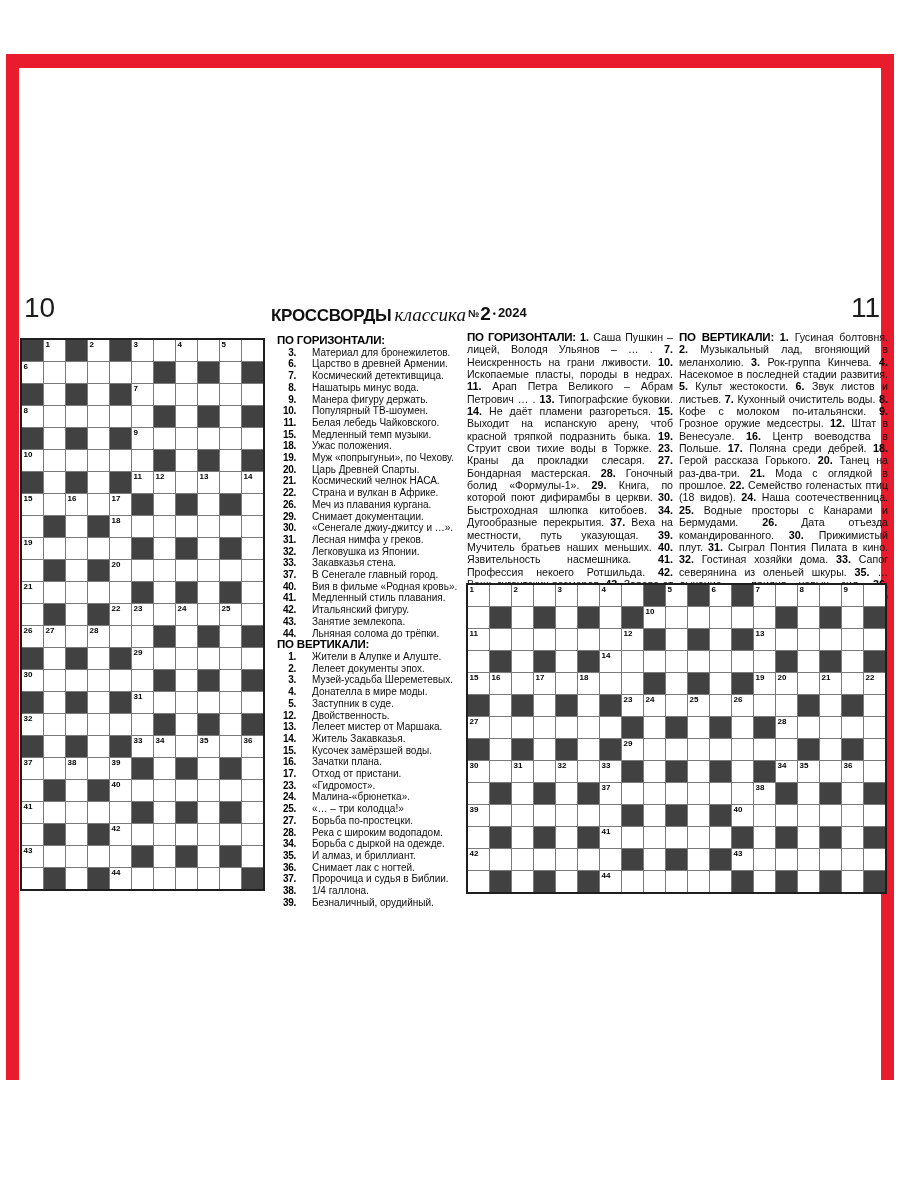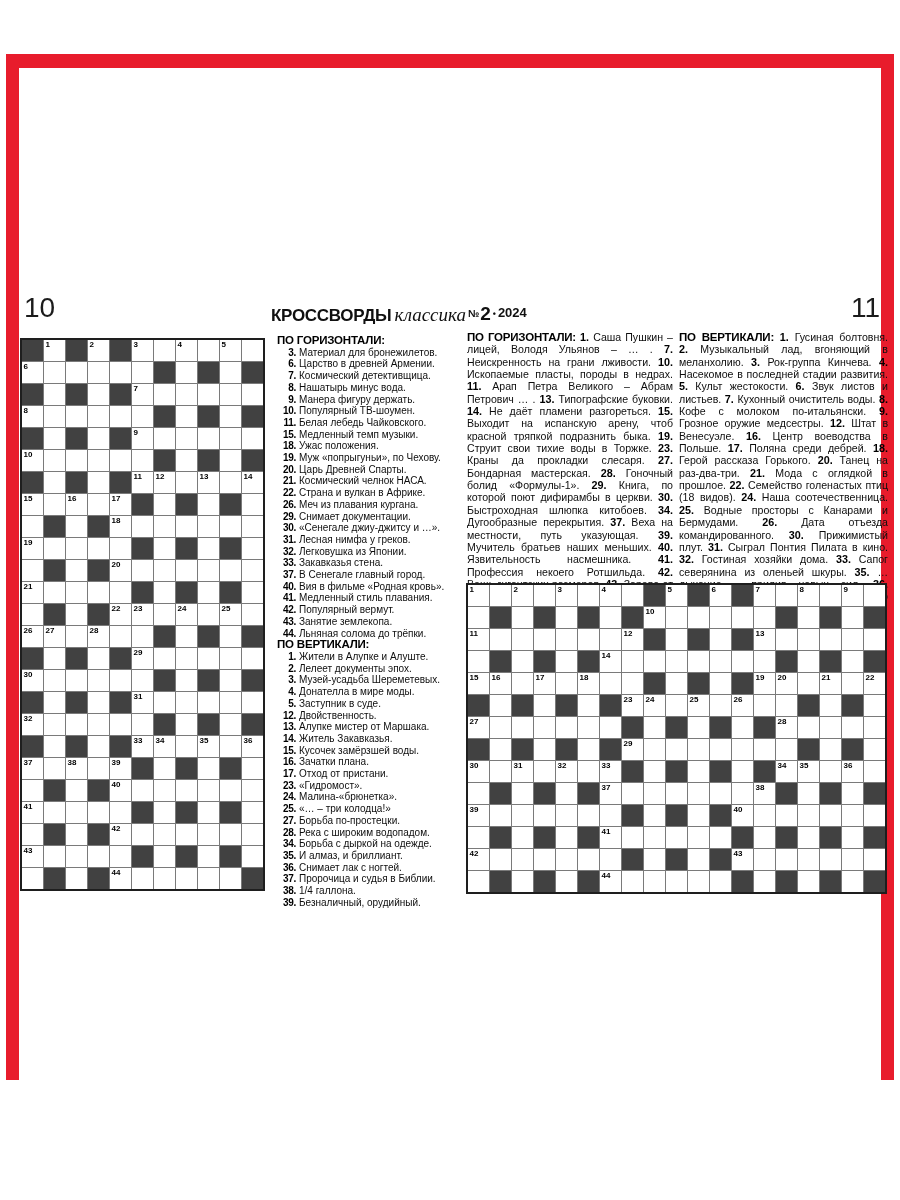--- a/index.html
+++ b/index.html
@@ -28,21 +28,21 @@
   #grid-left{left:20px;top:338px;}
   #grid-right{left:466px;top:583px;}
   .cell{width:21px;height:21px;background:#ffffff;position:relative;}
   .cell.dark{background:var(--dark,#414141);}
   .cnum{position:absolute;top:0px;left:1.5px;font-size:8px;font-weight:bold;line-height:9px;color:#000;}
 
   #clues-left{position:absolute;left:277px;top:335px;width:188px;}
   .clue-header{font-size:11.5px;font-weight:bold;line-height:11.7px;letter-spacing:-0.2px;color:#000;}
   .clue-line{display:flex;line-height:11.7px;font-size:10px;white-space:nowrap;color:#0d0d0d;}
   .clue-line .cn{width:19px;text-align:right;font-weight:bold;flex:none;letter-spacing:-0.3px;color:#000;}
-  .clue-line .ct{margin-left:3px;}
+  .clue-line .ct{margin-left:16px;}
 
   .rcol{position:absolute;top:331px;font-size:10.6px;line-height:12.35px;text-align:justify;color:#0d0d0d;}
   #rcol1{left:467px;width:206px;}
   #rcol2{left:679px;width:209px;}
   .rcol b{color:#000;}
   .rcol .ph{font-size:11.5px;letter-spacing:-0.2px;}
   .rcol .pn{font-size:10.8px;}
 </style>
 </head>
 <body>
@@ -513,21 +513,21 @@
     <div class="clue-line">
       <span class="cn">40.</span>
       <span class="ct">Вия в фильме «Родная кровь».</span>
     </div>
     <div class="clue-line">
       <span class="cn">41.</span>
       <span class="ct">Медленный стиль плавания.</span>
     </div>
     <div class="clue-line">
       <span class="cn">42.</span>
-      <span class="ct">Популярный вермут.</span>
+      <span class="ct">Итальянский фигуру.</span>
     </div>
     <div class="clue-line">
       <span class="cn">43.</span>
       <span class="ct">Занятие землекопа.</span>
     </div>
     <div class="clue-line">
       <span class="cn">44.</span>
       <span class="ct">Льняная солома до трёпки.</span>
     </div>
     <div class="clue-header">ПО ВЕРТИКАЛИ:</div>
@@ -550,21 +550,21 @@
     <div class="clue-line">
       <span class="cn">5.</span>
       <span class="ct">Заступник в суде.</span>
     </div>
     <div class="clue-line">
       <span class="cn">12.</span>
       <span class="ct">Двойственность.</span>
     </div>
     <div class="clue-line">
       <span class="cn">13.</span>
-      <span class="ct">Алупке мистер от Маршака.</span>
+      <span class="ct">Лелеет мистер от Маршака.</span>
     </div>
     <div class="clue-line">
       <span class="cn">14.</span>
       <span class="ct">Житель Закавказья.</span>
     </div>
     <div class="clue-line">
       <span class="cn">15.</span>
       <span class="ct">Кусочек замёрзшей воды.</span>
     </div>
     <div class="clue-line">

